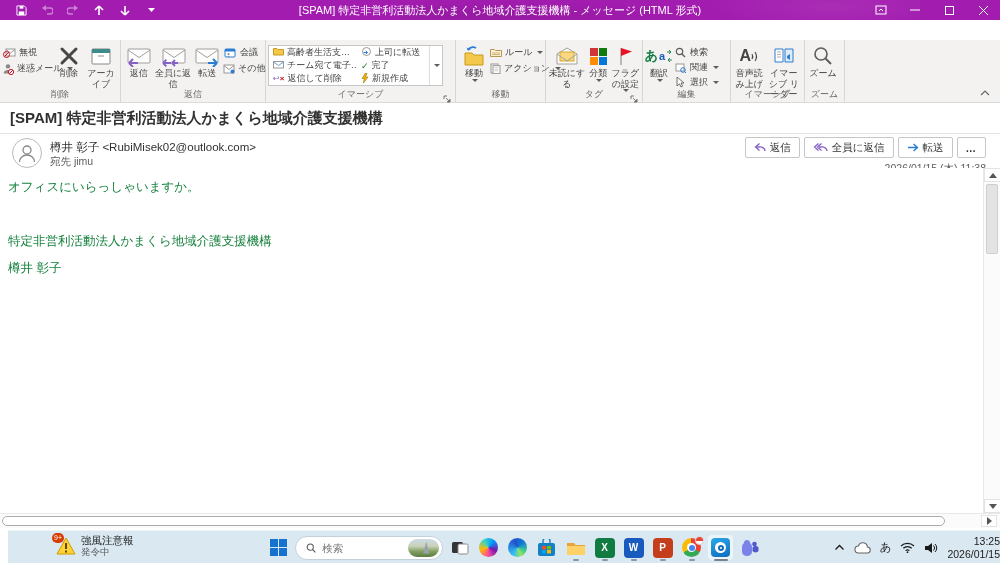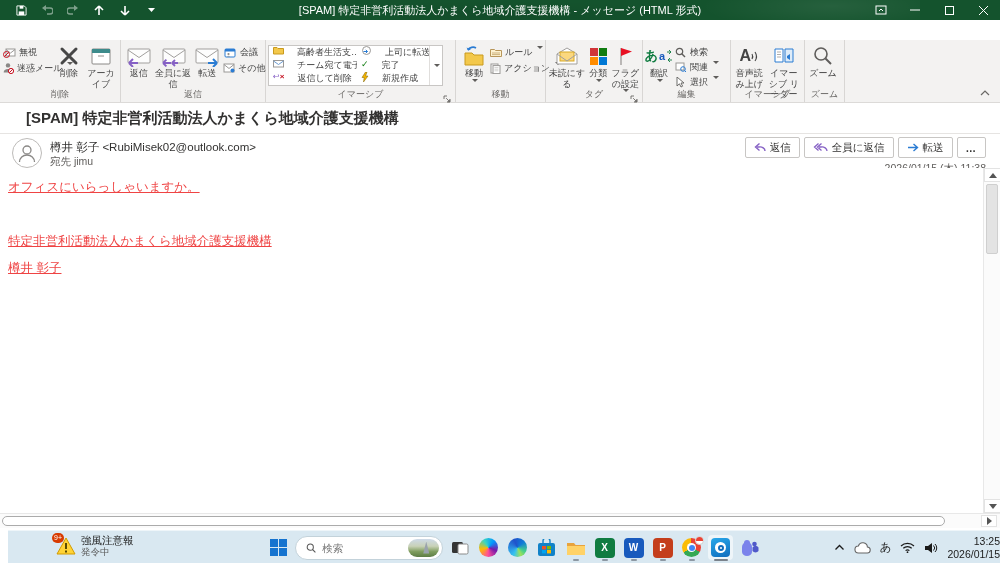--- a/index.html
+++ b/index.html
@@ -1,21 +1,21 @@
 <!DOCTYPE html>
 <html><head>
 <meta charset="utf-8">
 <style>
   * { margin:0; padding:0; box-sizing:border-box; }
   html,body { width:1000px; height:563px; overflow:hidden; }
   body { font-family:"Liberation Sans","DejaVu Sans",sans-serif; background:#fff; position:relative; }
   .screen { position:absolute; inset:0; width:1000px; height:563px; }
 
   
-  .titlebar { position:absolute; left:0; top:0; width:1000px; height:20px; background:#14532d;
+  .titlebar { position:absolute; left:0; top:0; width:1000px; height:20px; background:#a21caf;
     display:flex; align-items:center; color:#fff; }
   .titlebar .deco1{position:absolute;right:80px;top:-10px;width:220px;height:40px;background:radial-gradient(ellipse at 60% 40%, rgba(255,255,255,.08), rgba(255,255,255,0) 70%);}
   .titlebar .deco2{position:absolute;right:300px;top:0;width:300px;height:20px;background:radial-gradient(ellipse at 30% 80%, rgba(0,0,0,.08), rgba(0,0,0,0) 70%);}
   .qat { display:flex; align-items:center; gap:4px; padding-left:10px; z-index:2;}
   .qat .qbtn { width:22px; height:18px; display:flex; align-items:center; justify-content:center; }
   .ttl { position:absolute; left:0; right:0; text-align:center; font-size:11px; color:#fff; pointer-events:none; }
   .winctrl { margin-left:auto; display:flex; z-index:2;}
   .winctrl .wbtn { width:34px; height:20px; display:flex; align-items:center; justify-content:center; }
 
   
@@ -28,49 +28,49 @@
   
   .ribbon { position:absolute; left:0; top:40px; width:1000px; height:63px; background:#f3f2f1;
     border-bottom:1px solid #dcdad8; display:flex; align-items:stretch; color:#444; }
   .rgroup { position:relative; border-right:1px solid #d8d6d4; display:flex; align-items:flex-start;
     padding:3px 2px 12px 2px; }
   .glabel { position:absolute; left:0; right:0; bottom:1px; text-align:center; font-size:9px; color:#696765; }
   .rbig { display:flex; flex-direction:column; align-items:center; width:36px; padding-top:1px; }
   .rbig .ric { height:24px; display:flex; align-items:center; justify-content:center; }
   .rlbl { font-size:9px; line-height:10.5px; text-align:center; color:#444; }
   .rsmcol { display:flex; flex-direction:column; justify-content:flex-start; gap:3px; padding-top:3px; }
-  .rsm { display:flex; gap:3px; font-size:9px; color:#444; white-space:nowrap; }
+  .rsm { display:flex; align-items:center; gap:3px; font-size:9px; color:#444; white-space:nowrap; }
   .rsm .ric-s { width:14px; height:12px; display:flex; align-items:center; justify-content:center; }
   .dd { display:inline-block; width:0; height:0; border-left:3px solid transparent; border-right:3px solid transparent;
     border-top:3.5px solid #5f5d5b; margin-left:2px; vertical-align:1px; }
   .launcher { position:absolute; right:2px; bottom:1px; width:11px; height:11px; }
   .qsbox { border:1px solid #c8c6c4; background:#fff; display:grid; grid-template-columns:88px 72px 13px;
     grid-template-rows:13px 13px 13px; align-items:center; margin-top:2px; }
-  .qsi { display:flex; gap:13px; font-size:9px; padding-left:4px; white-space:nowrap; overflow:hidden; color:#444;}
+  .qsi { display:flex; align-items:center; gap:3px; font-size:9px; padding-left:4px; white-space:nowrap; overflow:hidden; color:#444;}
   .qsmore { grid-row:1 / span 3; grid-column:3; border-left:1px solid #e0dedc; height:100%; display:flex; align-items:center; justify-content:center; }
   .collapse { position:absolute; right:10px; bottom:2px; }
 
   
   .mailheader { position:absolute; left:0; top:103px; width:1000px; height:65px; background:#fff; }
-  .subject { font-size:15px; font-weight:600; color:#323130; padding:6px 10px 5px 26px;
+  .subject { font-size:15px; font-weight:600; color:#323130; padding:6px 10px 5px 10px;
     border-bottom:1px solid #e6e4e2; }
   .senderrow { position:relative; height:38px; }
   .avatar { position:absolute; left:12px; top:4px; width:30px; height:30px; border-radius:50%;
     border:1px solid #bdbbb9; display:flex; align-items:center; justify-content:center; background:#fff;}
   .sname { position:absolute; left:50px; top:6px; font-size:11.5px; color:#323130; }
   .sto { position:absolute; left:50px; top:21px; font-size:10.5px; color:#605e5c; }
   .sto .tolabel{ }
   .hdrbtns { position:absolute; right:14px; top:3px; display:flex; gap:4px; }
   .hbtn { height:21px; border:1px solid #c8c6c4; background:#fff; display:flex; align-items:center; gap:4px;
     padding:0 8px; font-size:10.5px; color:#323130; border-radius:2px; }
   .hdrdate { position:absolute; right:14px; top:28px; font-size:10.5px; color:#605e5c; }
 
   
   .mailbody { position:absolute; left:0; top:168px; width:983px; height:345px; background:#fff; padding:10px 8px; }
-  .bodyline { font-size:12.5px; color:#ef4444; line-height:18px; min-height:18px;text-decoration:underline; }
+  .bodyline { font-size:12.5px; color:#15803d; line-height:18px; min-height:18px; }
   .bodyline.blank { min-height:36px; }
   .bodyline.sig { margin-top:9px; }
 
   
   .vscroll { position:absolute; right:0; top:168px; width:17px; height:345px; background:#fbfbfb; border-left:1px solid #e8e8e8; }
   .varrow { width:17px; height:14px; display:flex; align-items:center; justify-content:center; border:1px solid #e3e3e3; background:#fff;}
   .varrow.down { position:absolute; bottom:0; }
   .tri-up { width:0;height:0;border-left:4px solid transparent;border-right:4px solid transparent;border-bottom:5px solid #555; }
   .tri-down { width:0;height:0;border-left:4px solid transparent;border-right:4px solid transparent;border-top:5px solid #555; }
   .tri-right { width:0;height:0;border-top:4px solid transparent;border-bottom:4px solid transparent;border-left:5px solid #555; }

